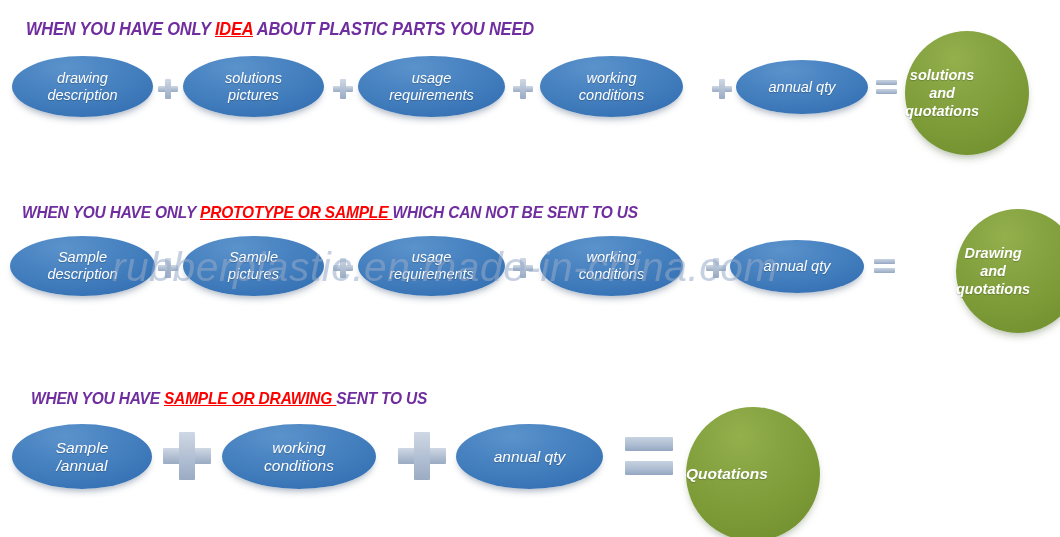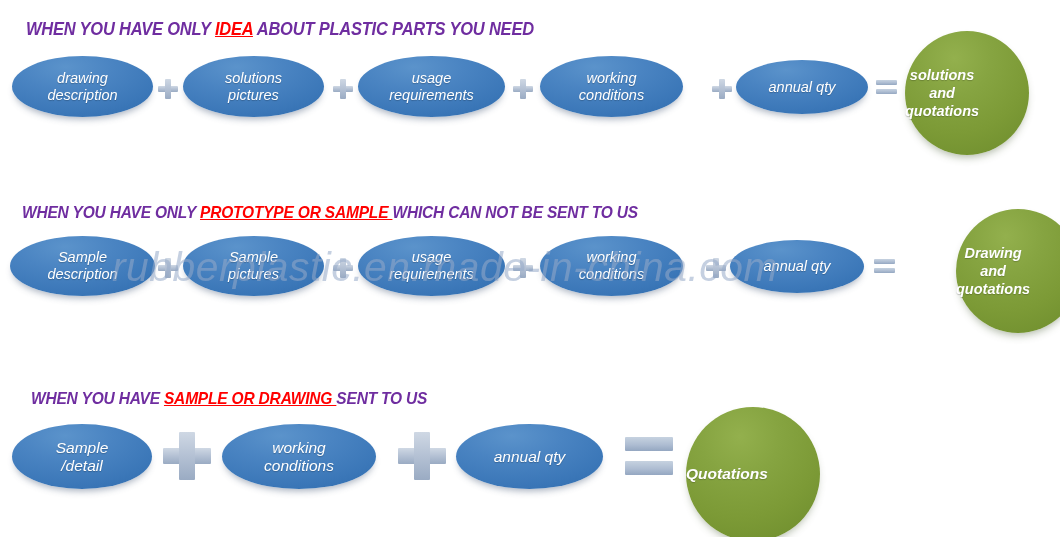--- a/index.html
+++ b/index.html
@@ -211,21 +211,21 @@
     <span><span>Drawing</span><br><span>and</span><br><span>quotations</span></span>
   </div>
 
   <div id="watermark">rubberplastic.en.made-in-china.com</div>
 
   <div class="heading" id="heading-3">
     <span>WHEN YOU HAVE </span><span class="hl">SAMPLE OR DRAWING </span><span> SENT TO US</span>
   </div>
 
   <div class="ellipse" style="left:12px; top:424px; width:140px; height:65px; font-size:15.5px;">
-    <span class="txt"><span>Sample</span><br><span>/detail</span></span>
+    <span class="txt"><span>Sample</span><br><span>/annual</span></span>
   </div>
 
   <div class="op-plus" style="left:163px; top:432px; width:48px; height:48px;"></div>
 
   <div class="ellipse" style="left:222px; top:424px; width:154px; height:65px; font-size:15.5px;">
     <span class="txt"><span>working</span><br><span>conditions</span></span>
   </div>
 
   <div class="op-plus" style="left:398px; top:432px; width:48px; height:48px;"></div>
 

